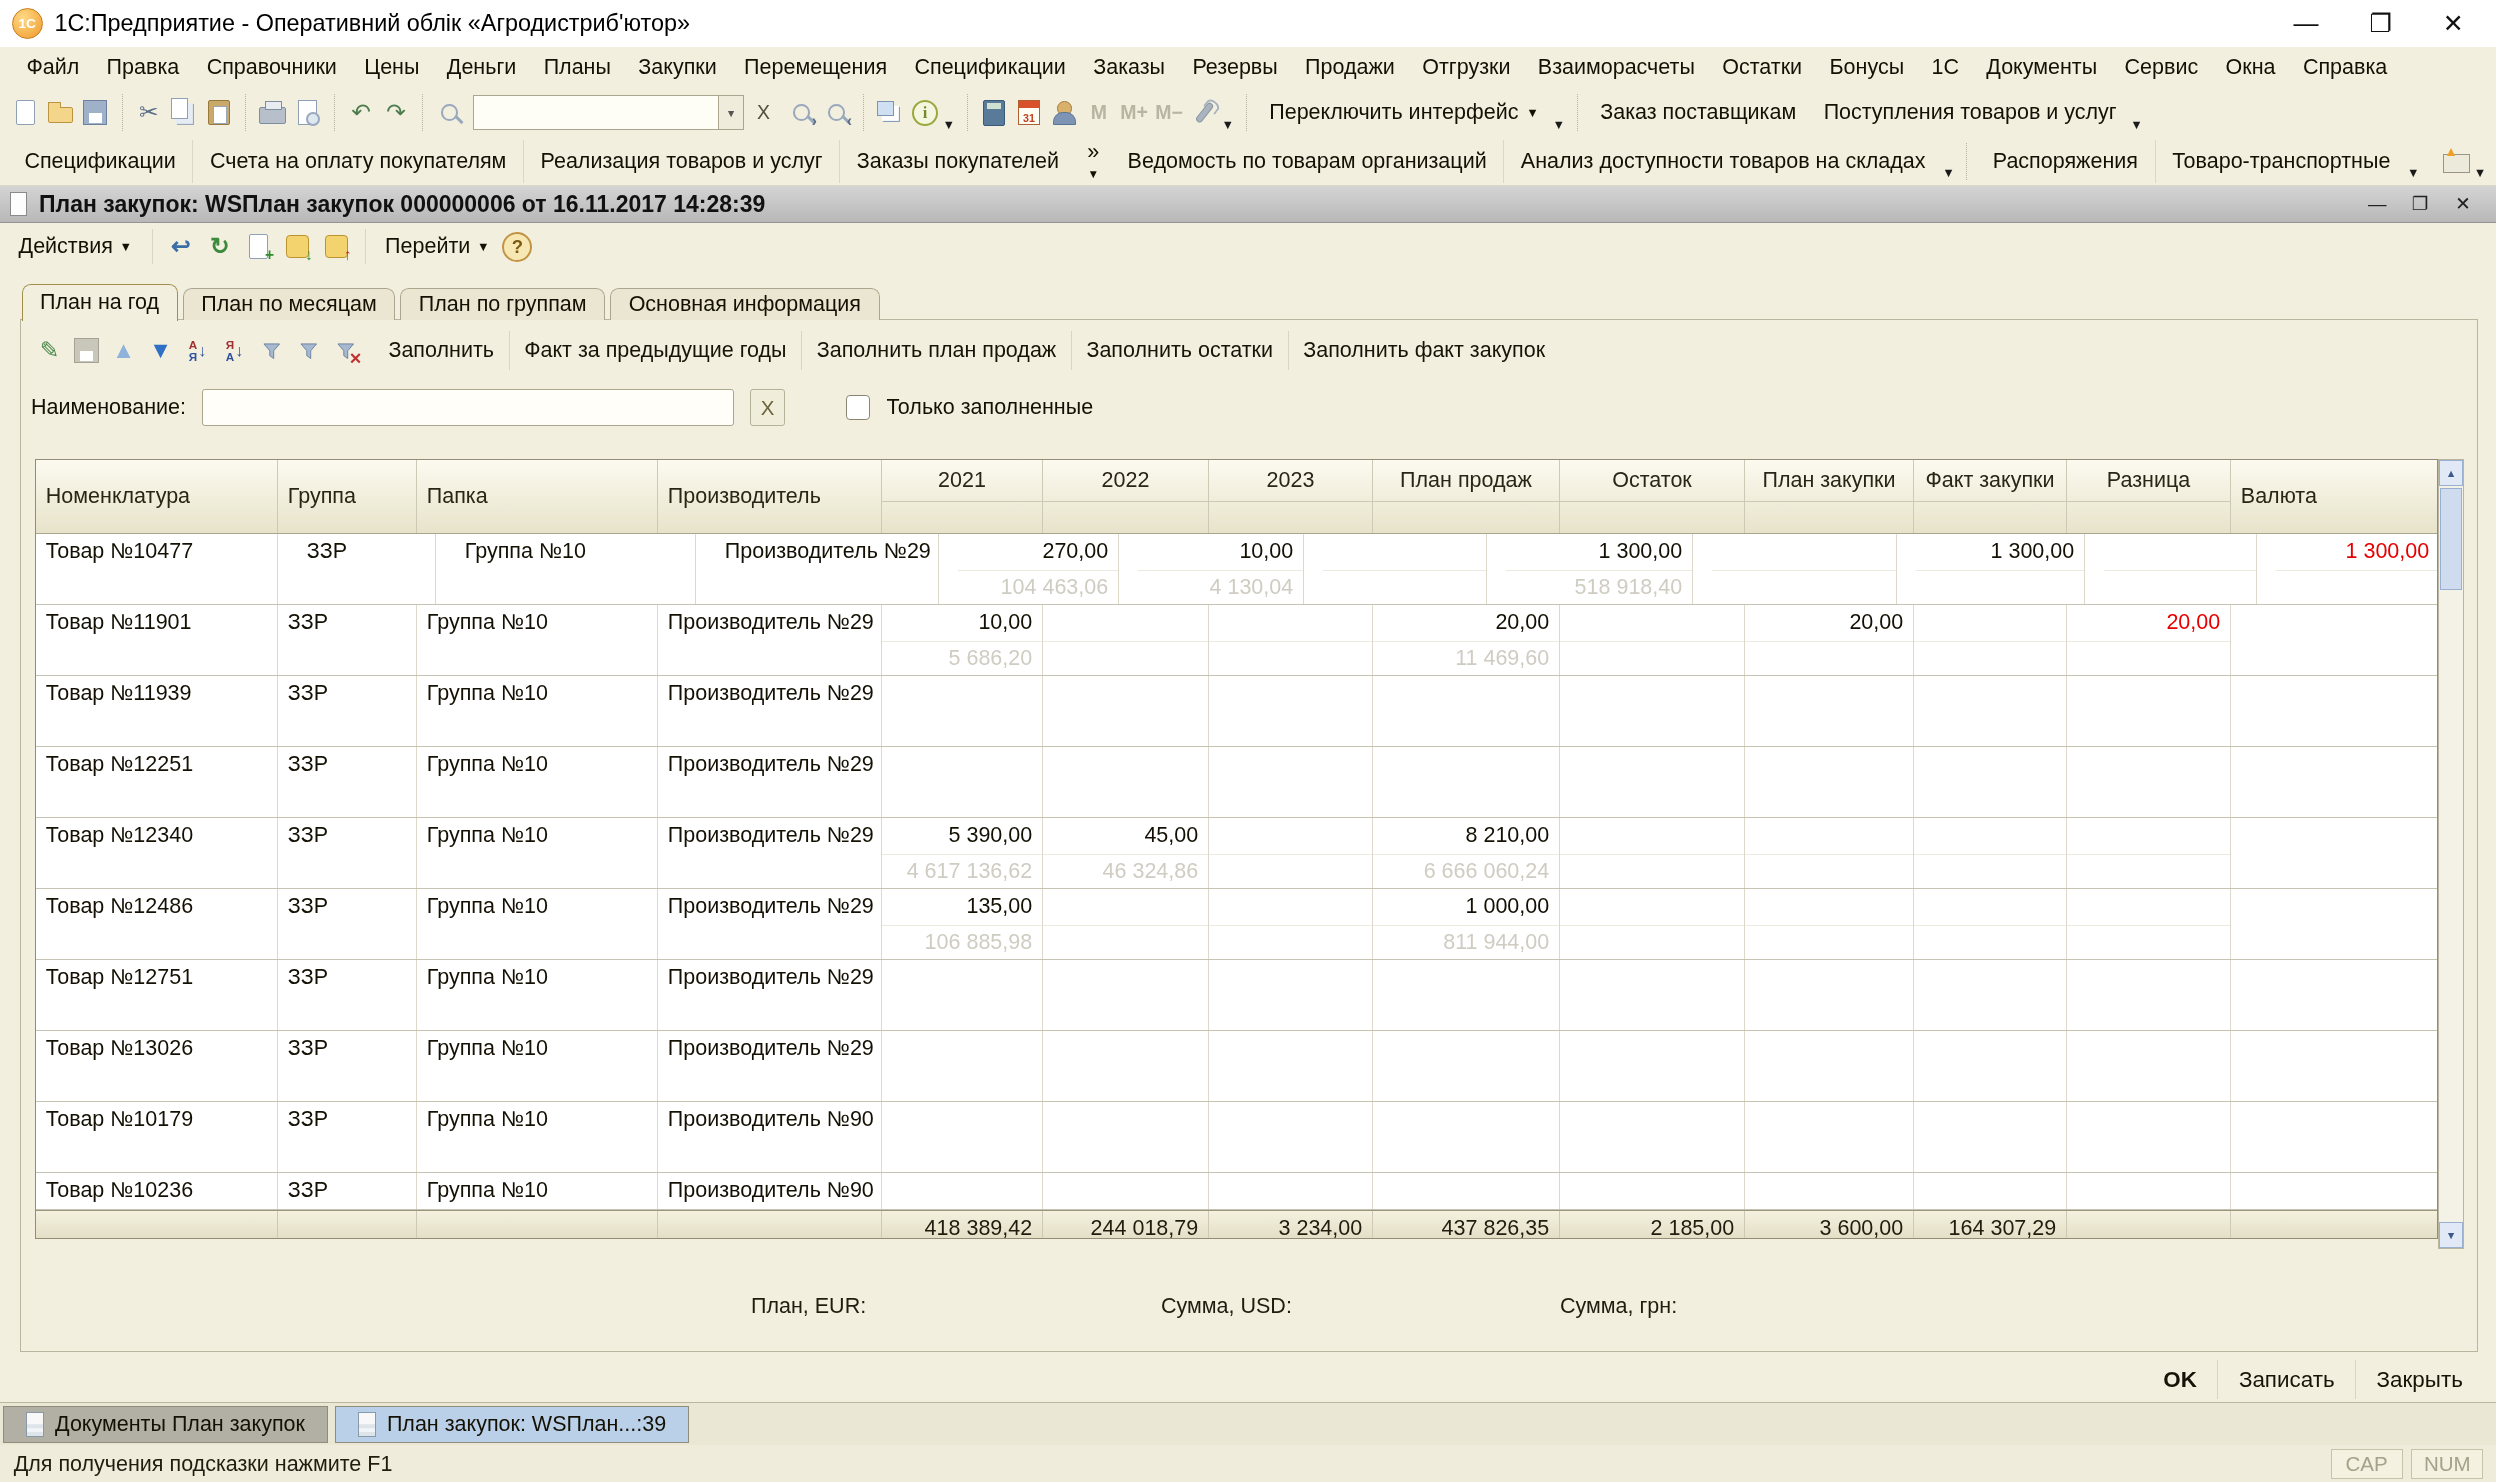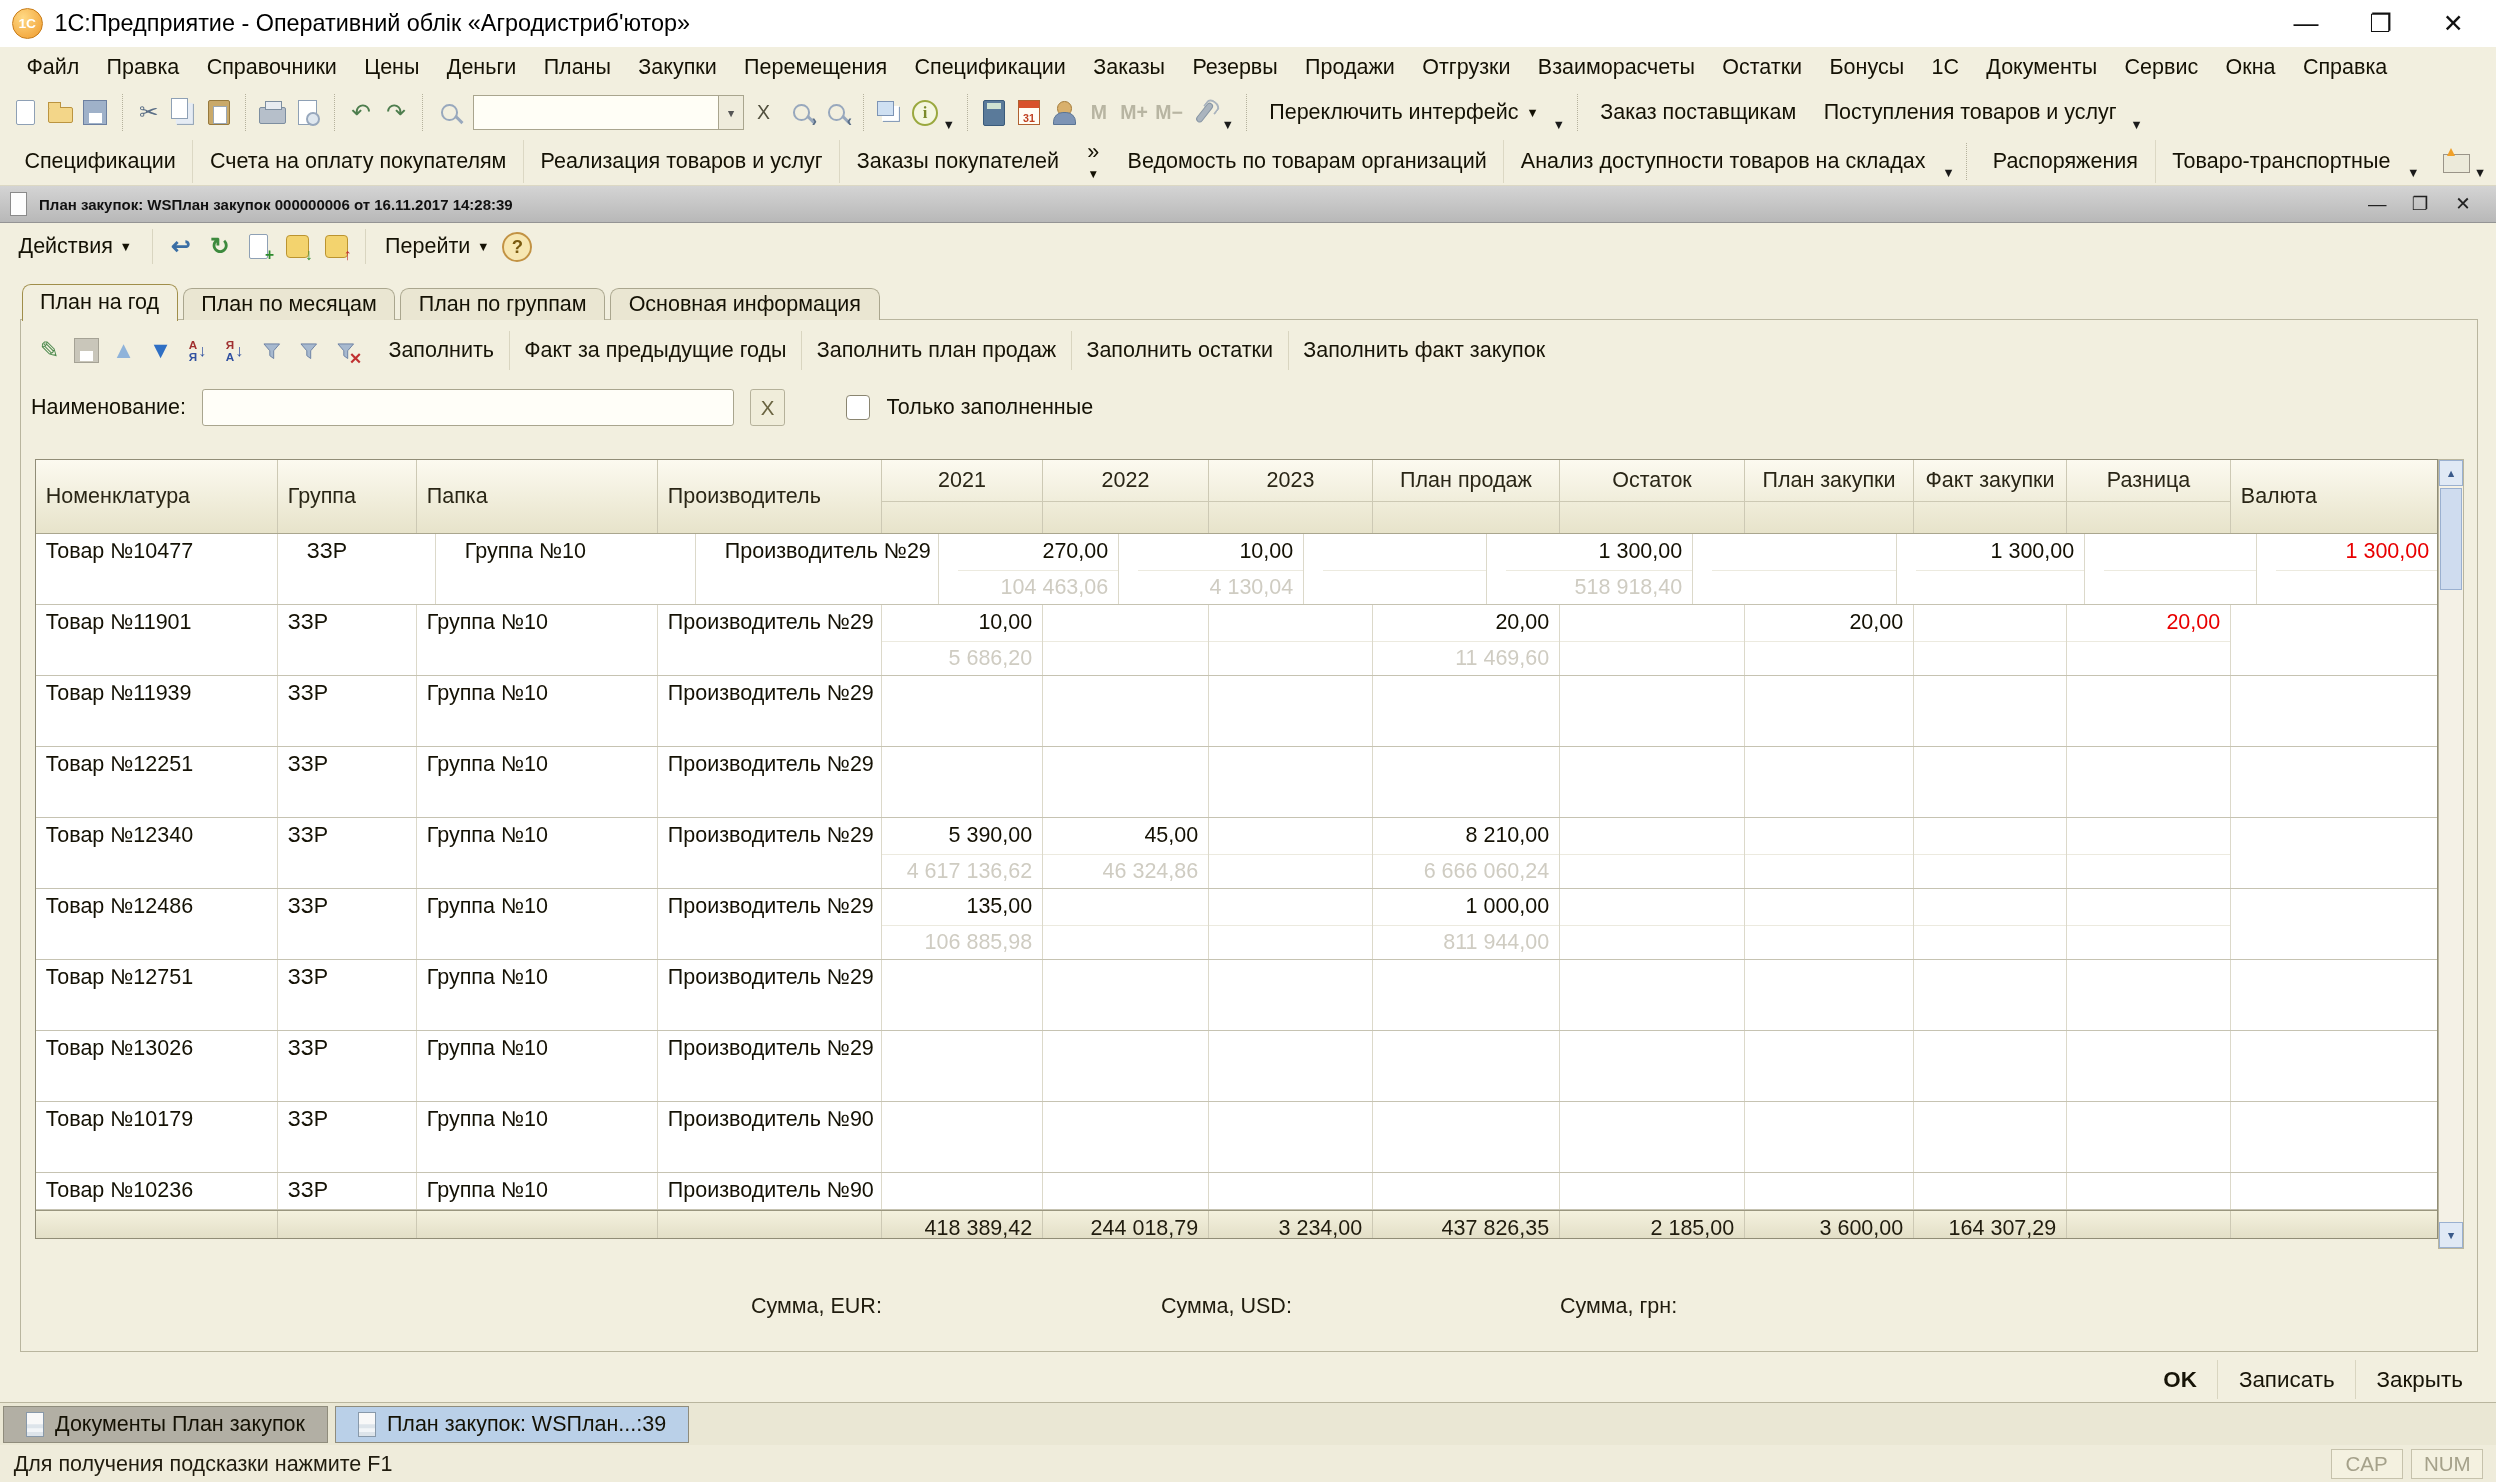--- a/index.html
+++ b/index.html
@@ -62,21 +62,21 @@
   .chip{padding:0 16.6px;height:43px;display:flex;align-items:center;gap:3.9px;white-space:nowrap;}
   .chip+.chip{border-left:1px solid #dcd8c4;}
   .overflow-chip{display:flex;flex-direction:column;align-items:center;justify-content:center;padding:0 11.7px;font-size:21.5px;line-height:1;}
   .overflow-chip .ov-arr{font-size:11.7px;margin-top:3.9px;}
   .push{margin-left:auto;}
 
   
   .docwin{position:relative;height:1216px;background:#f2efdf;}
   .doc-titlebar{height:37px;background:linear-gradient(#d4d4d4,#b8b8b8);border-bottom:1px solid #949494;display:flex;align-items:center;gap:11.7px;padding:0 9.8px;}
   .doc-ico{width:17.6px;height:23.4px;background:#fdfdfd;border:1px solid #8a8a8a;flex:0 0 auto;}
-  .dtitle{font-size:15px;font-weight:bold;color:#111;}
+  .dtitle{font-size:23px;font-weight:bold;color:#111;}
   .doc-controls{margin-left:auto;display:flex;gap:9.8px;padding-right:7.8px;font-size:18.5px;color:#222;}
   .doc-controls span{width:33px;height:25px;display:flex;align-items:center;justify-content:center;}
 
   .actionsbar{height:47px;display:flex;align-items:center;gap:3.9px;padding:0 9.8px;background:#f2efdf;}
   .abtn{display:flex;align-items:center;gap:6.8px;padding:0 8.8px;height:39px;white-space:nowrap;}
   .asep{width:1px;height:35px;border-left:1px solid #d9d5c0;margin:0 6.8px;}
   .help-icn{width:30px;height:30px;border-radius:50%;background:#f7e7b2;border:2px solid #c29243;color:#7a5a10;font-weight:bold;font-size:18.5px;display:flex;align-items:center;justify-content:center;}
 
   .doc-content{position:relative;height:1132px;}
   .tabs{position:absolute;left:21.5px;top:13.7px;height:36px;display:flex;gap:4.9px;z-index:2;}
@@ -942,21 +942,21 @@
             <div class="tcell"></div>
           </div>
         </div>
       <div class="vscroll">
         <span class="varrow">▲</span>
         <span class="vthumb"></span>
         <span class="varrow bottom">▼</span>
       </div>
 
       <div class="sums" id="sums">
-          <span style="left:751px">Сумма, EUR:</span>
+          <span style="left:751px">План, EUR:</span>
           <span style="left:1161px">Сумма, USD:</span>
           <span style="left:1560px">Сумма, грн:</span>
         </div>
 
       <div class="okrow" id="ok-row">
           <span class="okbtn bold">OK</span>
           <span class="okbtn">Записать</span>
           <span class="okbtn">Закрыть</span>
         </div>
     </div>

